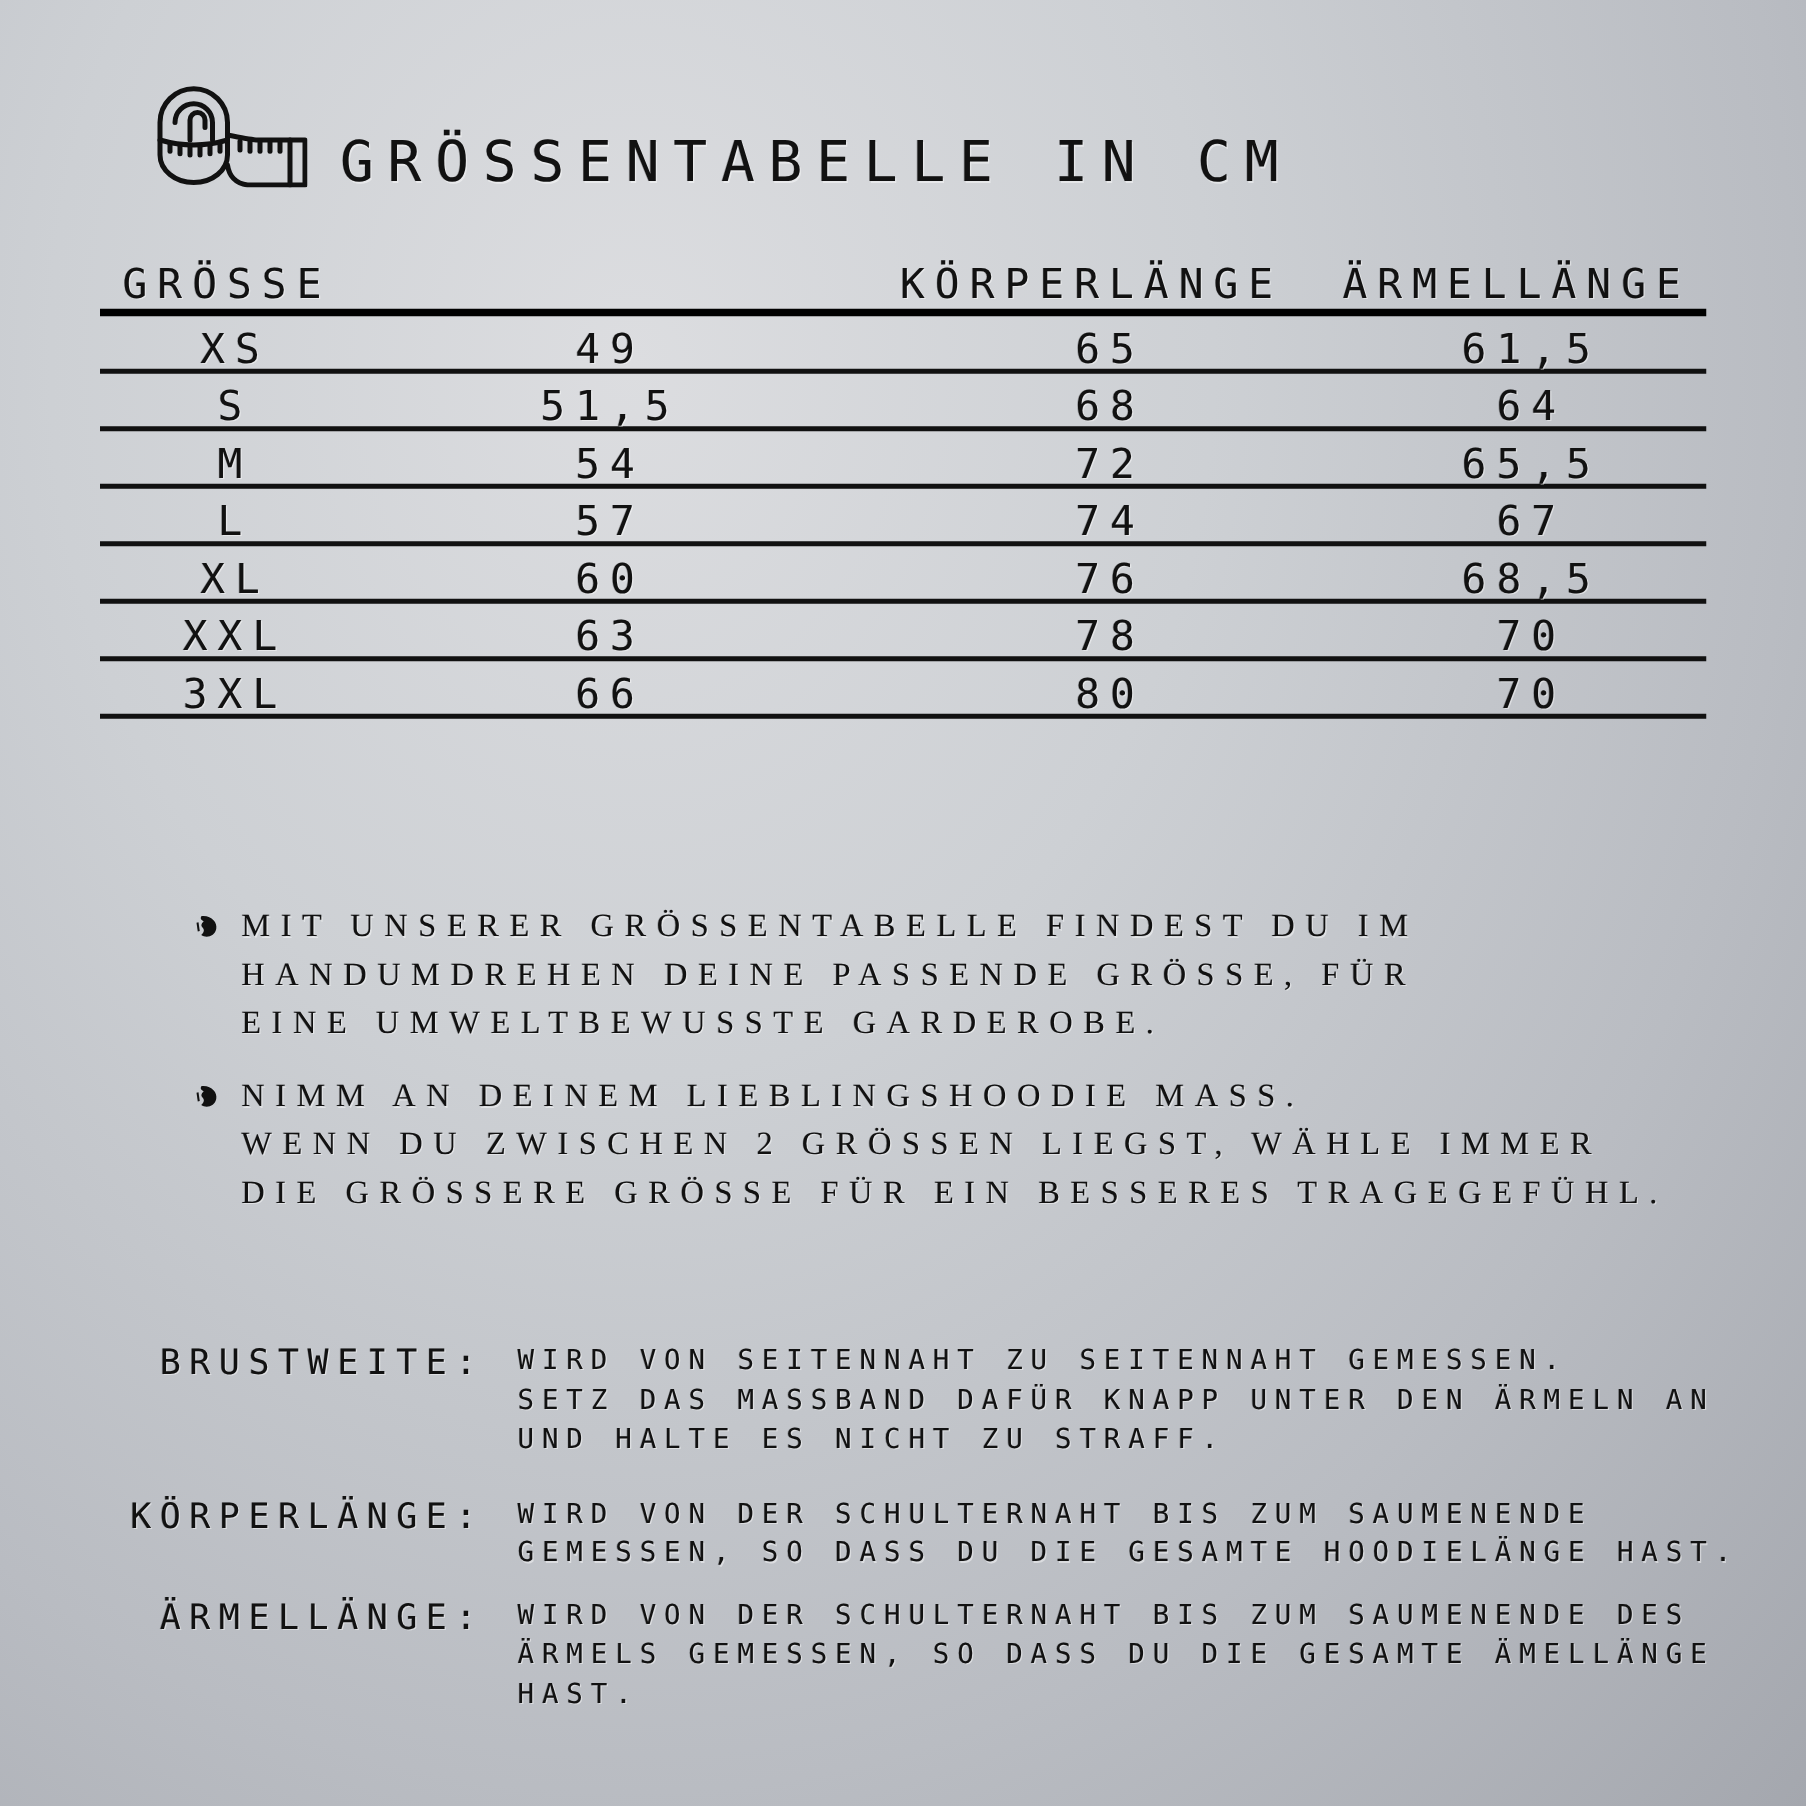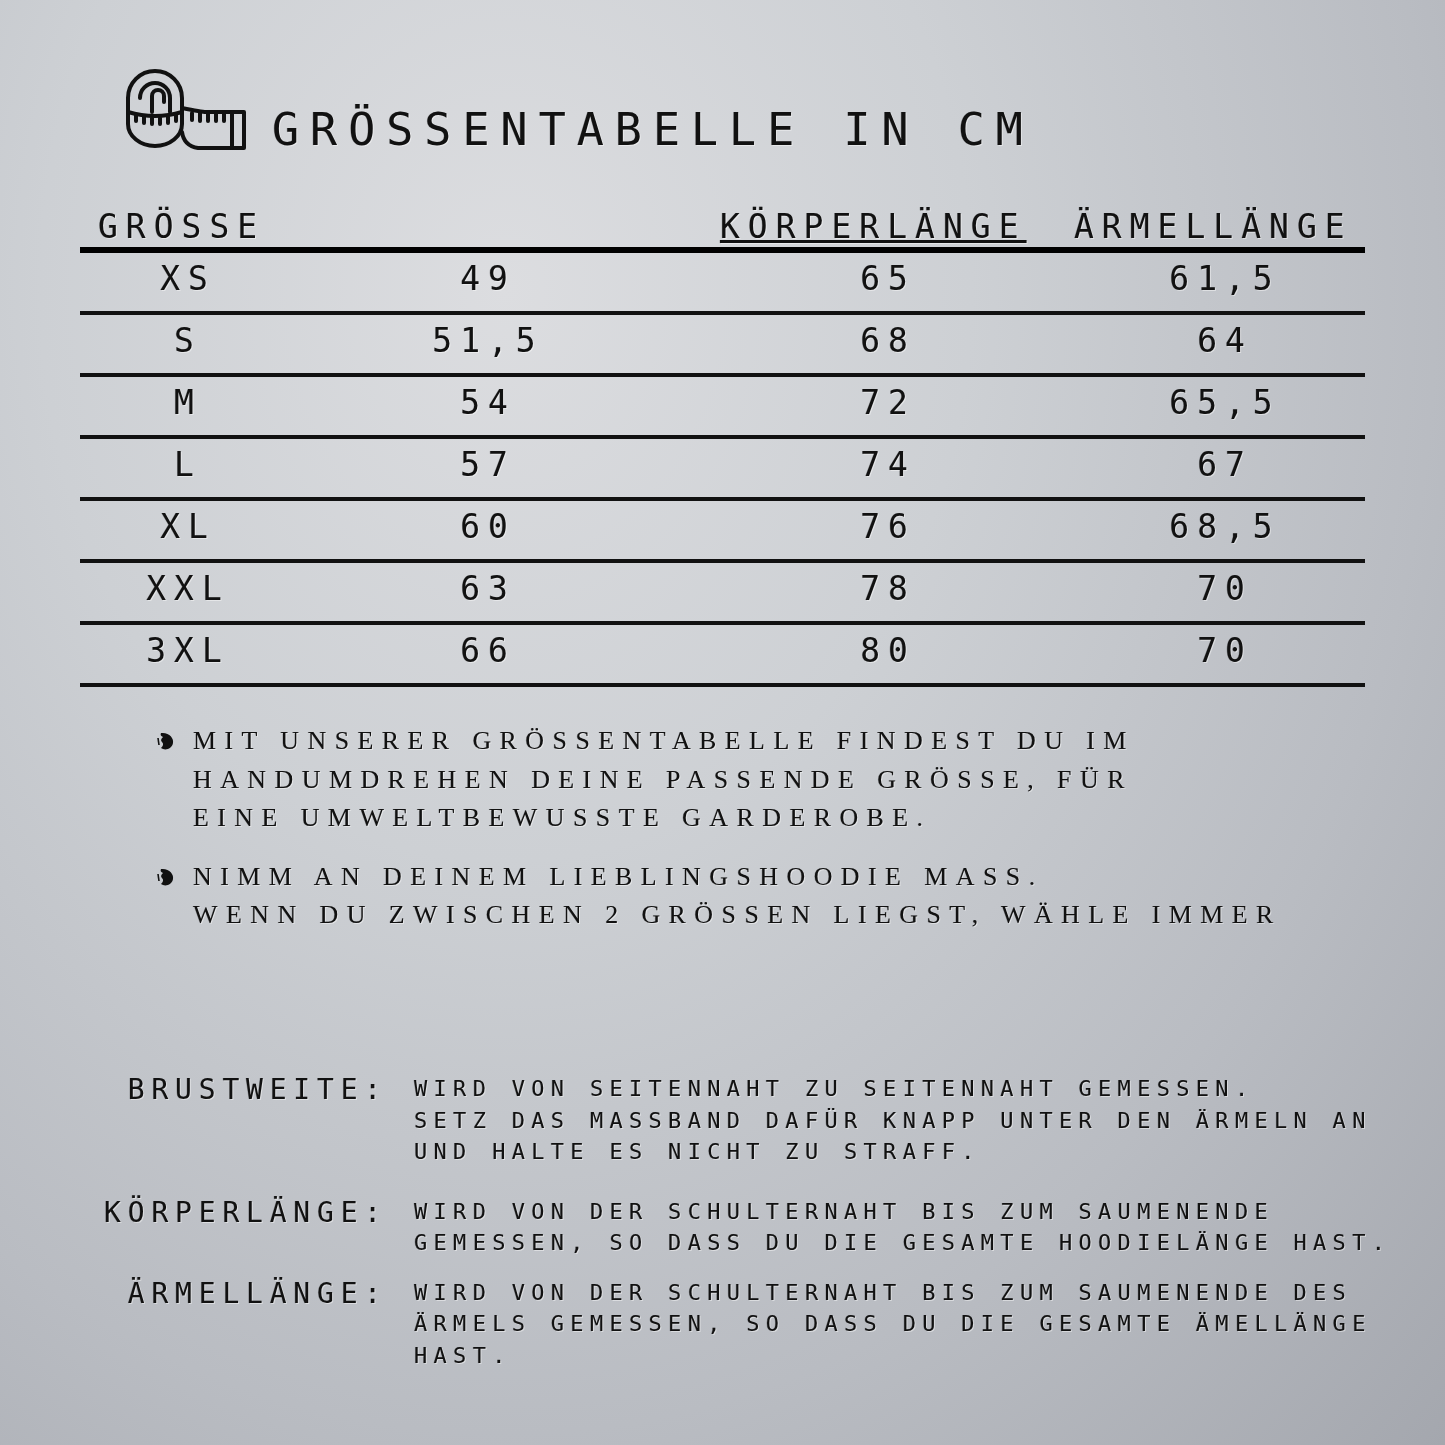--- a/index.html
+++ b/index.html
@@ -53,26 +53,26 @@
       border-bottom: 6px solid #000000;
       box-sizing: border-box;
     }
     .thead .th {
       font-size: 33px;
       letter-spacing: 8px;
       white-space: nowrap;
     }
     .th-size { position: absolute; left: 18px; top: 12px; }
     .th-chest { position: absolute; left: 258px; top: 12px; }
-    .th-body { position: absolute; left: 640px; top: 12px; text-decoration: underline; }
+    .th-body { position: absolute; left: 640px; top: 12px; }
     .th-sleeve { position: absolute; left: 994px; top: 12px; }
 
     .trow {
       position: relative;
-      height: 62px;
+      height: 46px;
       border-bottom: 4px solid #111;
       box-sizing: border-box;
     }
     .td {
       position: absolute;
       top: 6px;
       font-size: 33px;
       letter-spacing: 8px;
       white-space: nowrap;
       transform: translateX(-50%);
@@ -231,20 +231,21 @@
     <span class="line txt">Handumdrehen deine passende Grösse, für</span>
     <span class="line txt">eine umweltbewusste Garderobe.</span>
   </div>
   <div class="note">
     <svg class="bullet" viewBox="0 0 20 20">
       <path d="M6 2 C14 1 19 7 18 12 C17 18 10 20 6 17 C8 15 9 13 7 11 C5 9 7 7 8 6 C6 5 5 4 6 2 Z" fill="#111"></path>
       <path d="M3 7 L4 14" stroke="#111" stroke-width="1.6"></path>
     </svg>
     <span class="line txt">Nimm an deinem Lieblingshoodie Maß.</span>
     <span class="line txt">Wenn du zwischen 2 Grössen liegst, wähle immer</span>
+    <span class="line txt">die größere Grösse für ein besseres Tragegefühl.</span>
   </div>
 </div>
 
 <div class="defs">
   <div class="def def-1">
     <div class="def-term txt">Brustweite:</div>
     <div class="def-text">
       <span class="line txt">wird von Seitennaht zu Seitennaht gemessen.</span>
       <span class="line txt">Setz das Maßband dafür knapp unter den Ärmeln an</span>
       <span class="line txt">und halte es nicht zu straff.</span>

